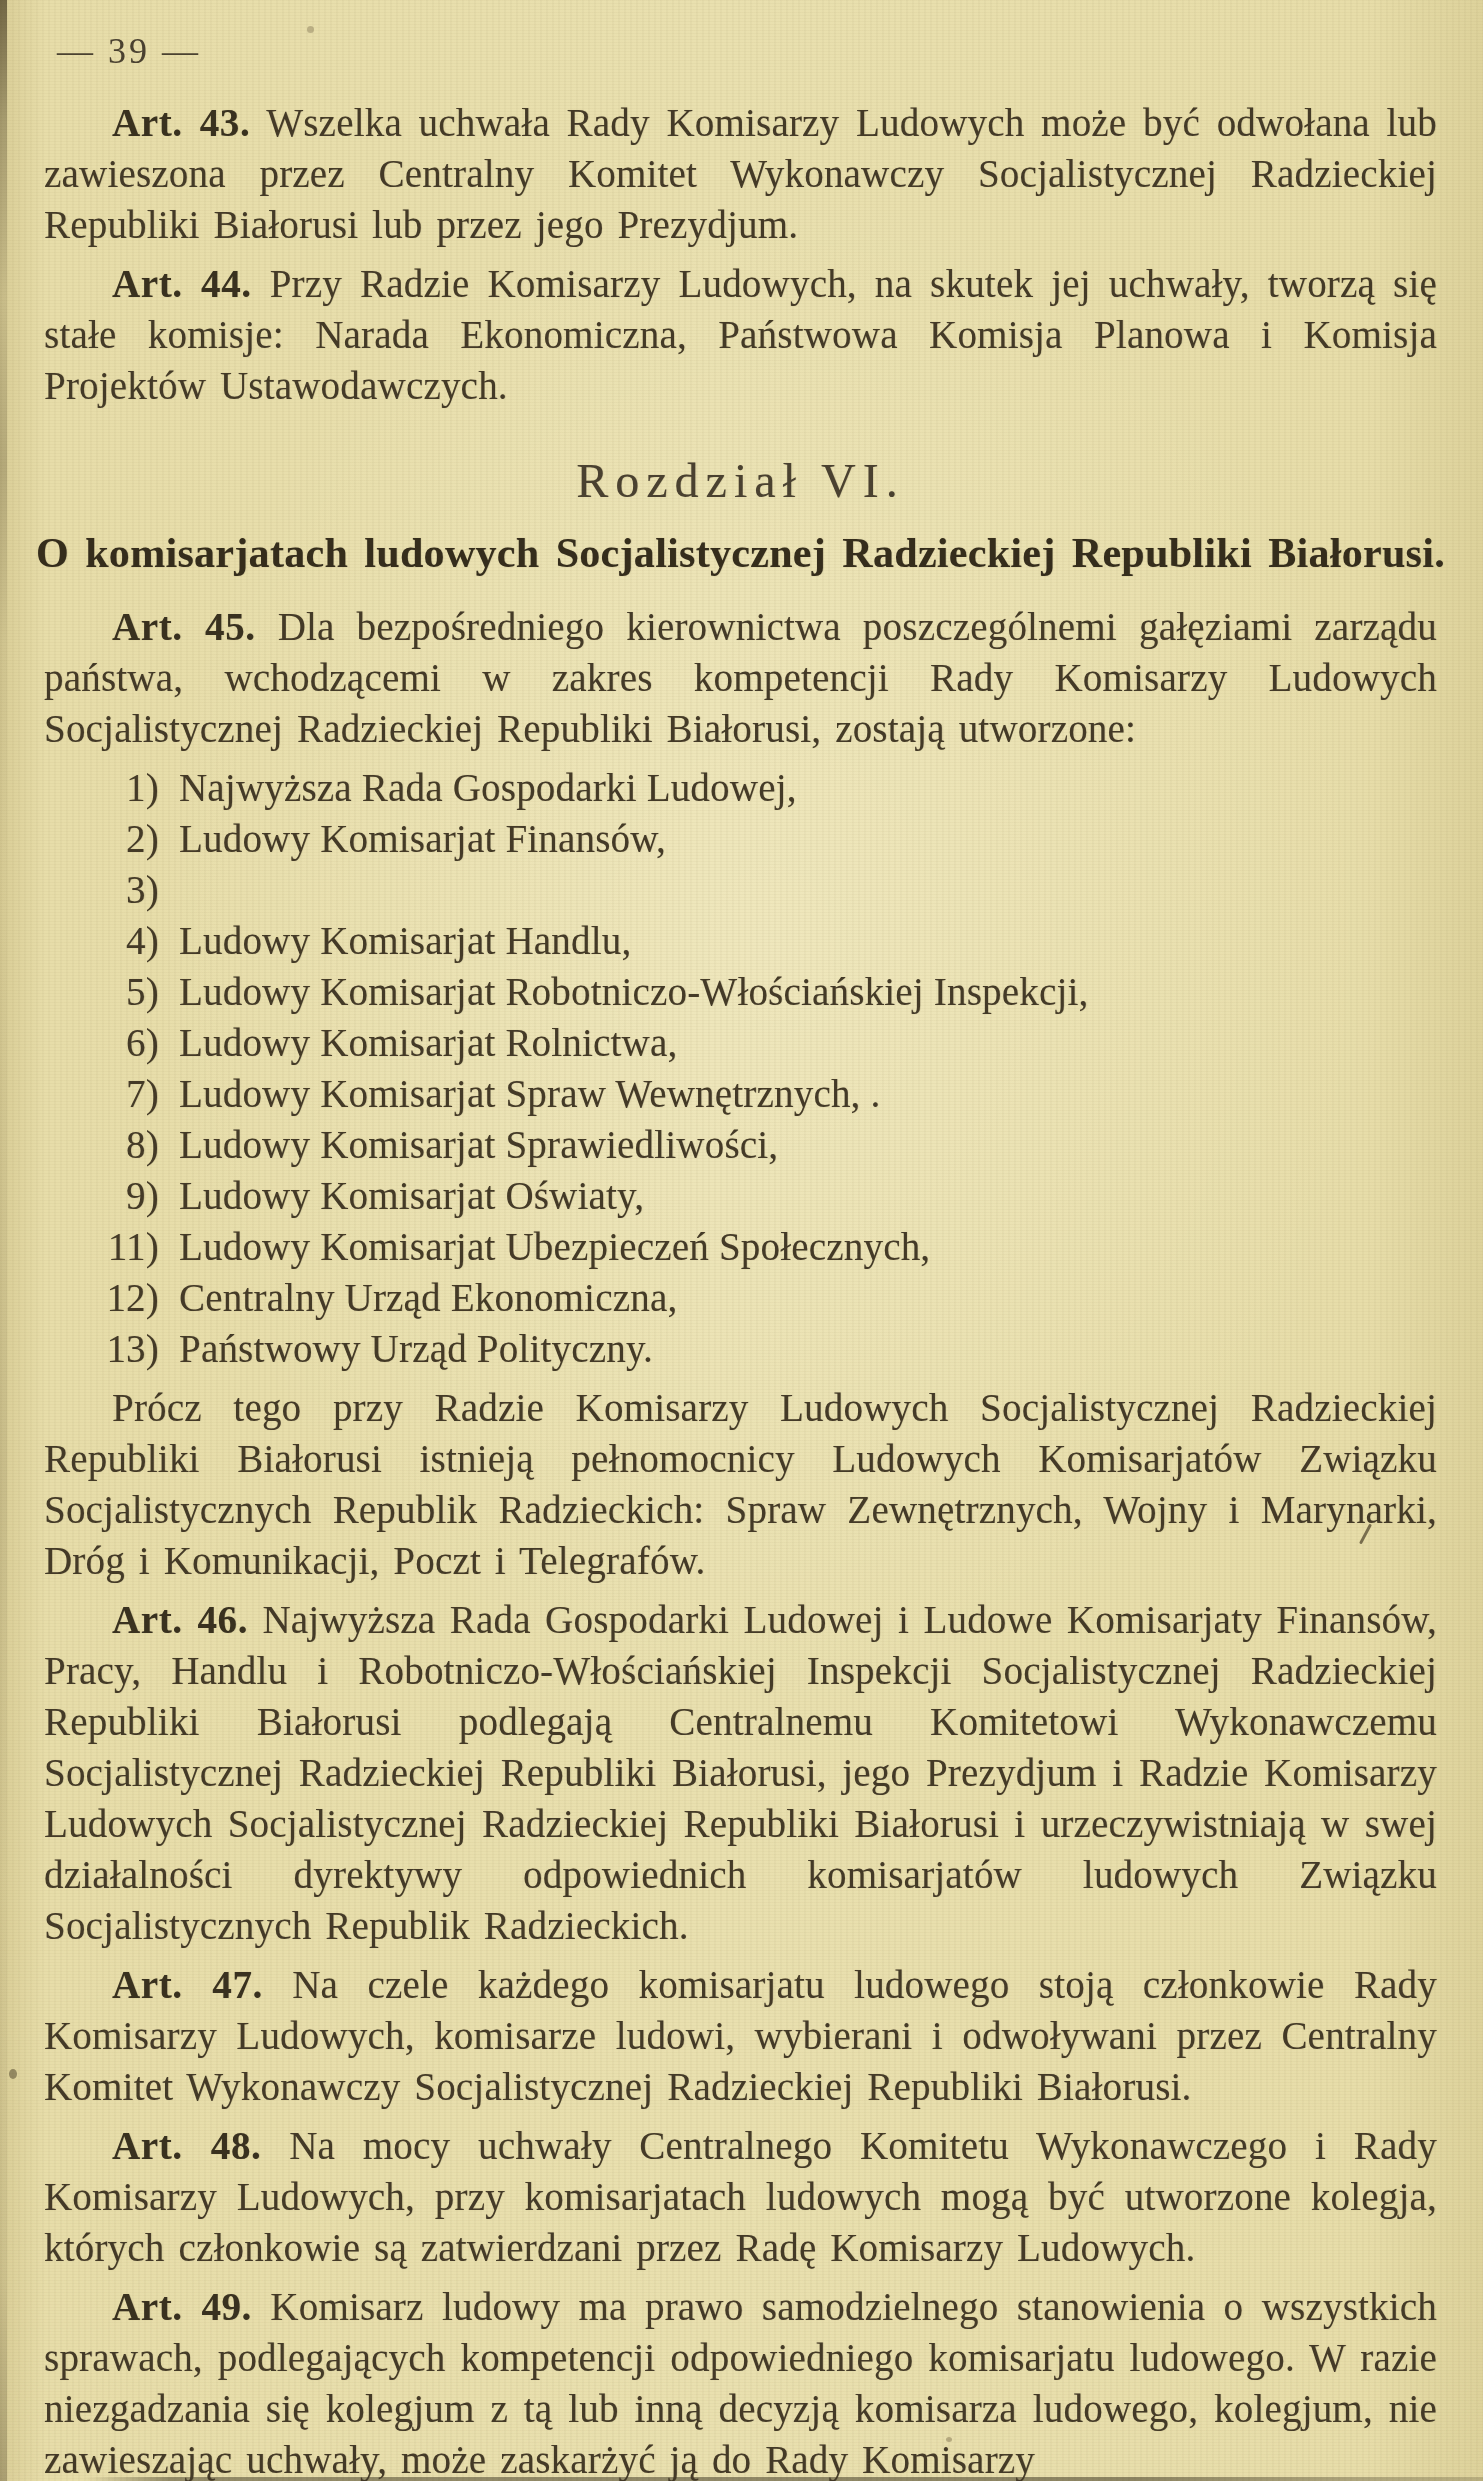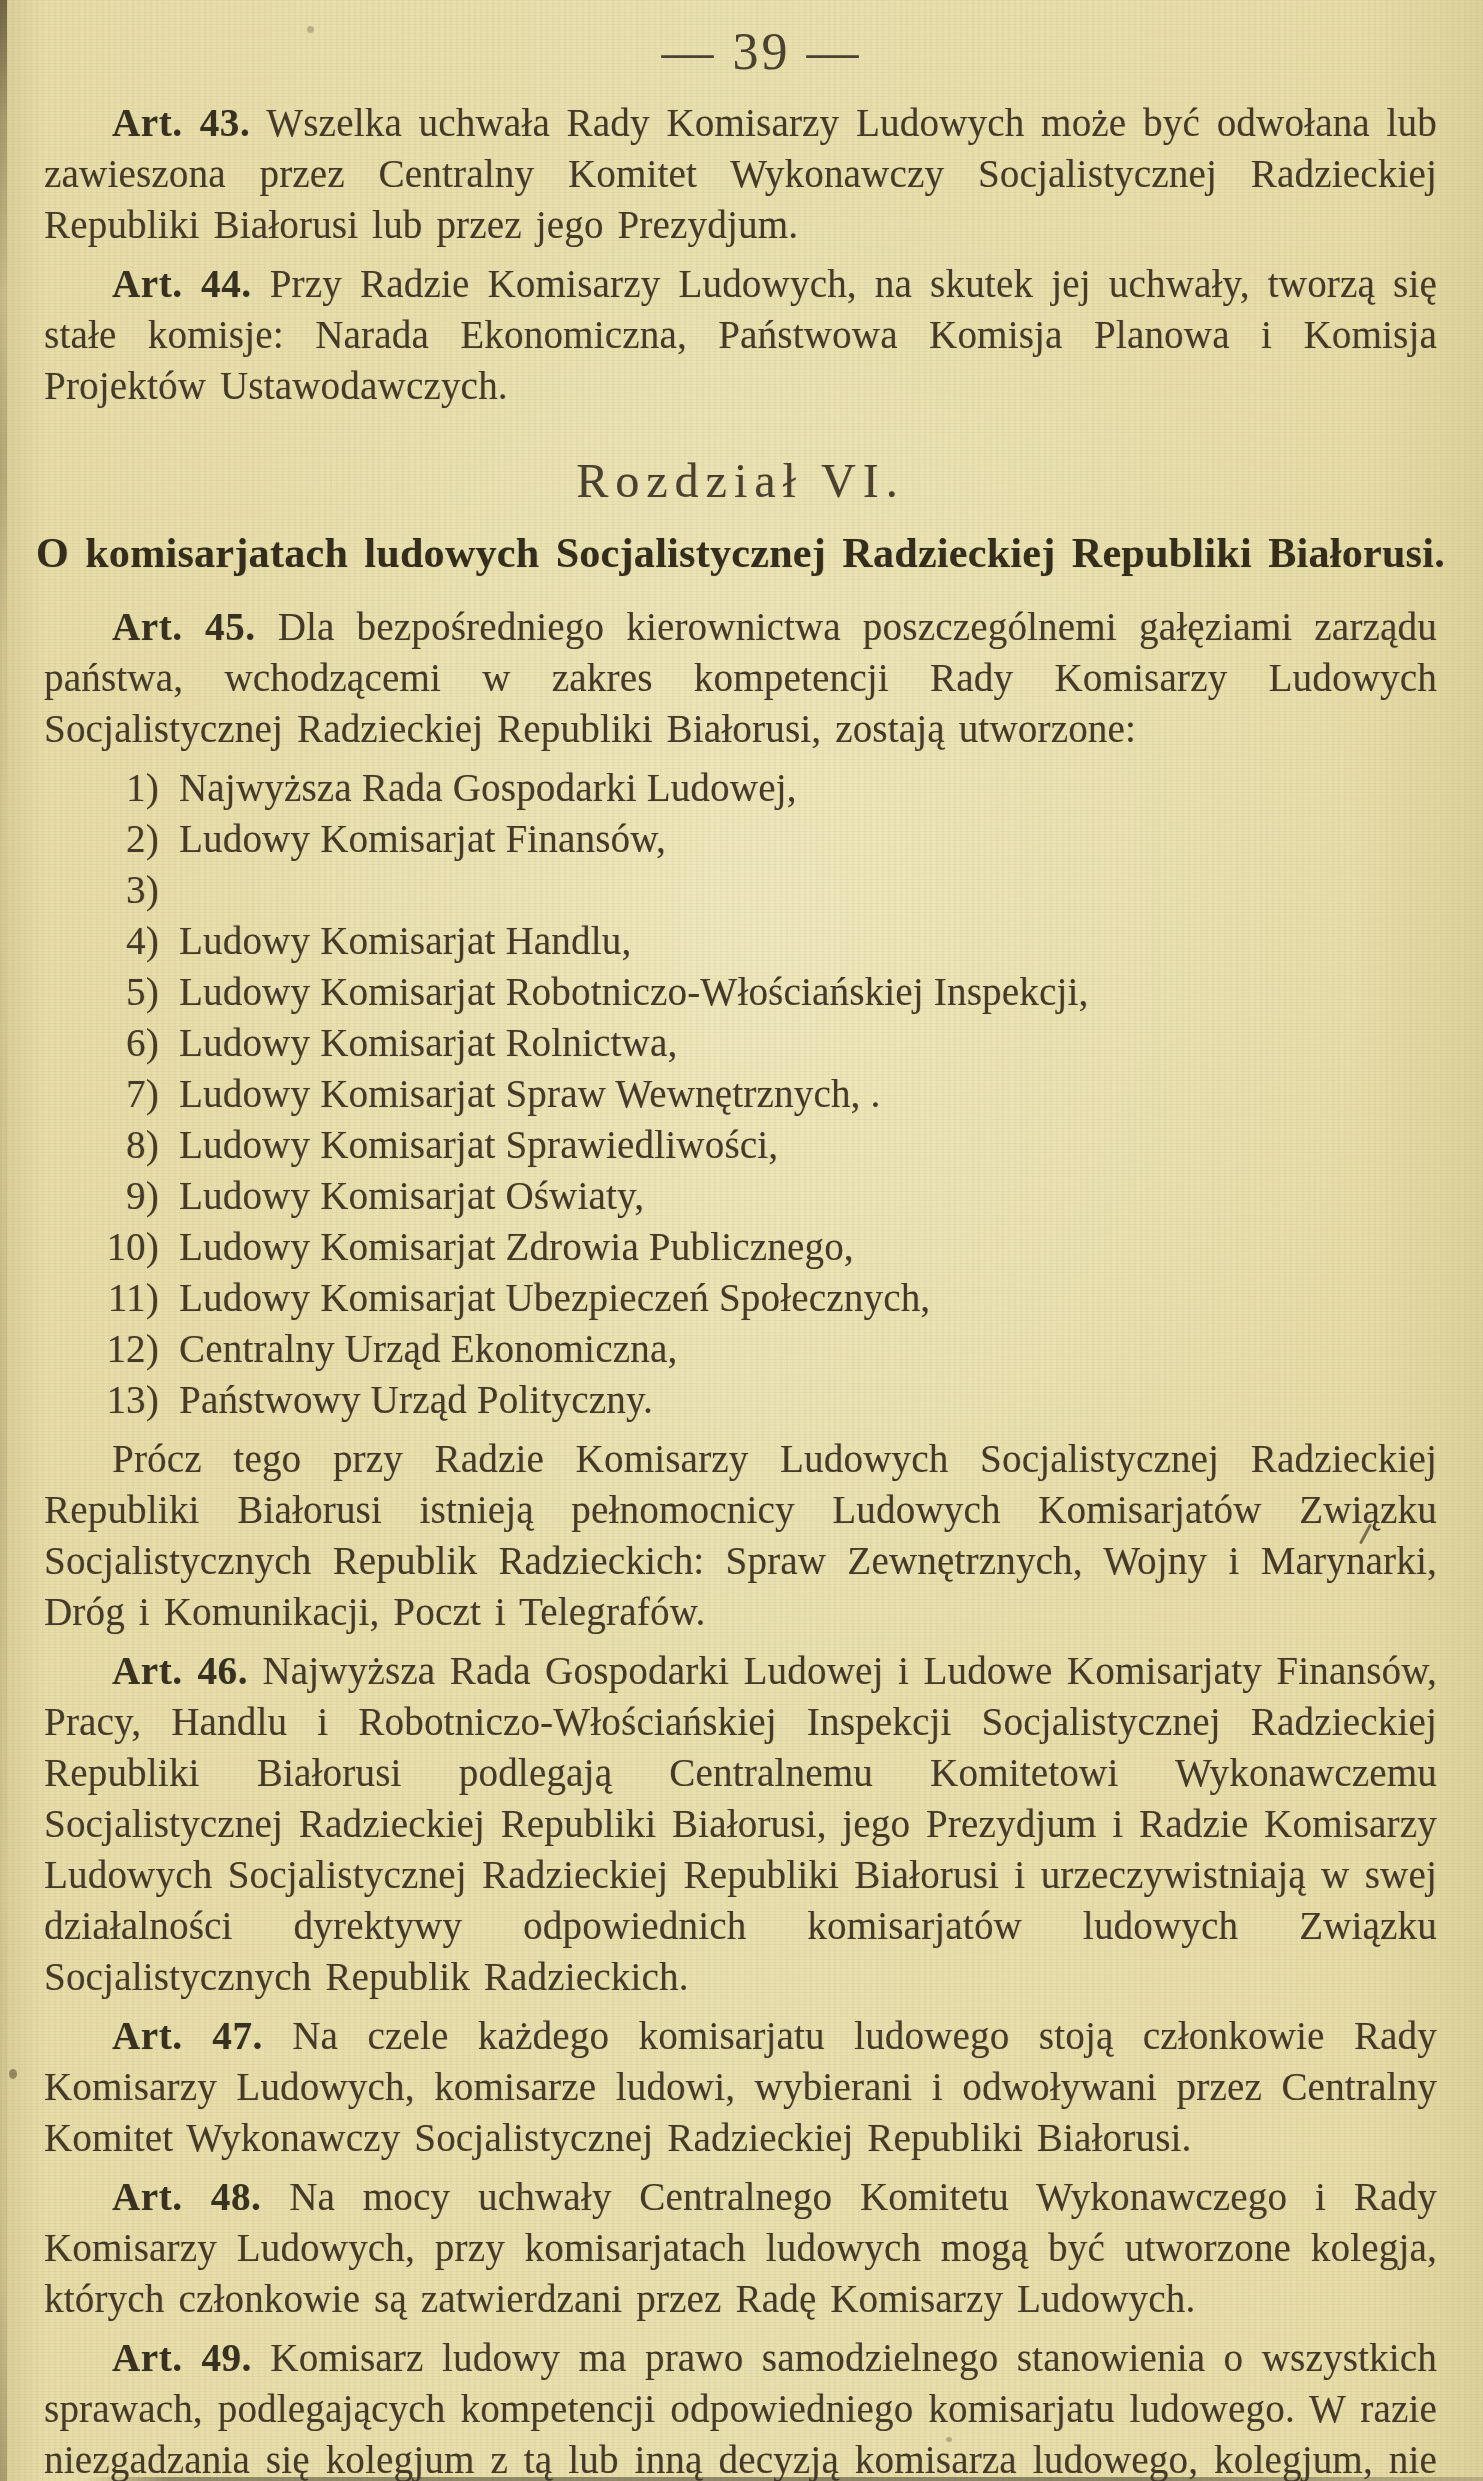--- a/index.html
+++ b/index.html
@@ -53,22 +53,22 @@
   .ink-speck-b { position: absolute; left: 9px; top: 2069px; width: 8px; height: 10px;
     border-radius: 50%; background: #4a3f28; opacity: 0.5; }
   .ink-speck-c { position: absolute; left: 946px; top: 2437px; width: 6px; height: 5px;
     border-radius: 50%; background: #6b5d3e; opacity: 0.4; }
 
   .text-block {
     position: absolute;
     left: 36px; right: 38px; top: 26px;
   }
   .page-number {
-    text-align: center;
-    font-size: 52px;
+    text-align: left;
+    font-size: 36px;
     line-height: 51px;
     letter-spacing: 3px;
     color: #4a4130;
     transform: translateX(21px);
     margin: 0 0 20px 0;
   }
   p.body {
     margin: 8px;
     font-size: 39px;
     line-height: 51px;
@@ -179,24 +179,20 @@
       </div>
       <div class="law-item">
         <span class="law-num">8)</span>
         <span class="law-text">Ludowy Komisarjat Sprawiedliwości,</span>
       </div>
       <div class="law-item">
         <span class="law-num">9)</span>
         <span class="law-text">Ludowy Komisarjat Oświaty,</span>
       </div>
       <div class="law-item">
-        <span class="law-num">10)</span>
-        <span class="law-text">Ludowy Komisarjat Zdrowia Publicznego,</span>
-      </div>
-      <div class="law-item">
         <span class="law-num">11)</span>
         <span class="law-text">Ludowy Komisarjat Ubezpieczeń Społecznych,</span>
       </div>
       <div class="law-item">
         <span class="law-num">12)</span>
         <span class="law-text">Centralny Urząd Ekonomiczna,</span>
       </div>
       <div class="law-item">
         <span class="law-num">13)</span>
         <span class="law-text">Państwowy Urząd Polityczny.</span>

